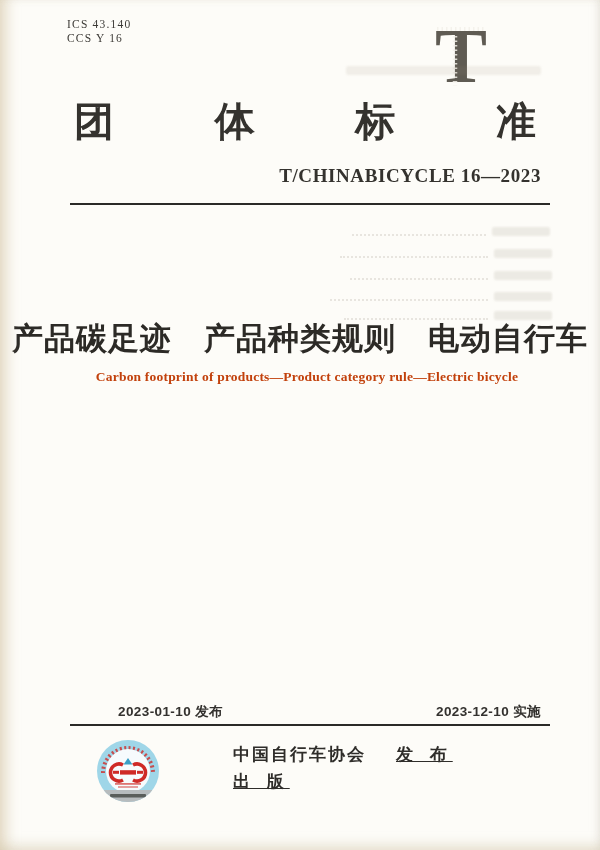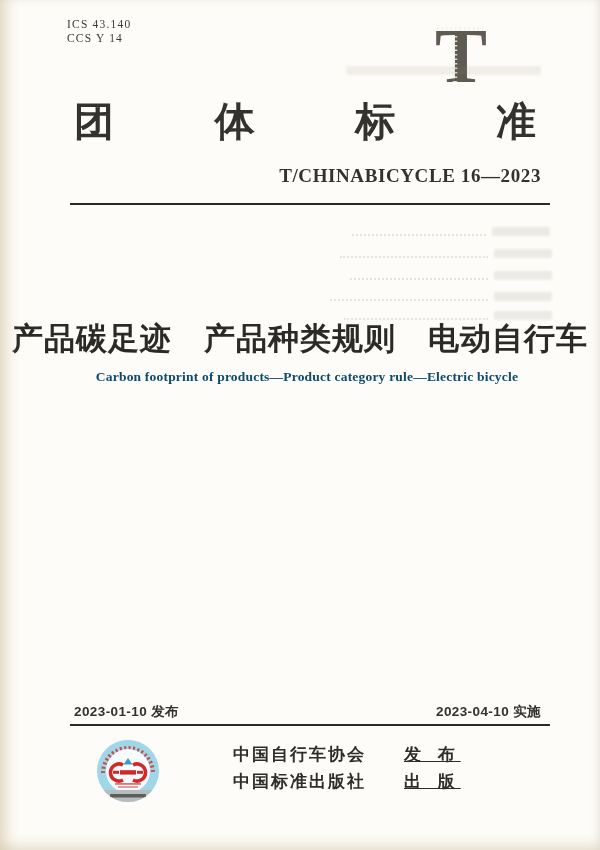--- a/index.html
+++ b/index.html
@@ -66,52 +66,52 @@
   }
 
   
   .title-cn{
     left:0;right:0;top:318px;text-align:center;
     font-size:31px;font-weight:bold;color:#2c2a26;
     letter-spacing:1px;
   }
   .title-en{
     left:0;right:0;top:369px;text-align:center;
-    font-size:13.5px;font-weight:bold;color:#0c4a6e;
+    font-size:13.5px;font-weight:bold;color:#c2410c;
     letter-spacing:.2px;
     margin-left:14px;
   }
 
   
   .date{font-family:"Liberation Sans","DejaVu Sans",sans-serif;
-    font-size:13.5px;font-weight:bold;color:#33312e;letter-spacing:.4px;top:703px;}
+    font-size:13.5px;font-weight:bold;color:#33312e;letter-spacing:.4px;top:703px;margin-left:44px;}
   .date-issued{left:74px;}
   .date-impl{right:59px;}
 
   
   .pub-line{
     font-family:"Liberation Sans","DejaVu Sans",sans-serif;
-    left:233px;display:flex;align-items:center;gap:38px;
+    left:233px;display:flex;align-items:center;gap:30px;
     font-size:17px;font-weight:bold;color:#2f2d2a;
   }
   .pub-org{letter-spacing:2px;}
   .pub-role{letter-spacing:6px;text-decoration:underline;}
   .pub-1{top:743px;}
   .pub-2{top:770px;}
 
   .seal{left:96px;top:739px;width:64px;height:64px;}
 </style>
 </head>
 <body>
 
 <div class="scan-edges"></div>
 
 <div class="abs ics-block">
   <div>ICS 43.140</div>
-  <div>CCS Y 14</div>
+  <div>CCS Y 16</div>
 </div>
 
 <svg class="abs t-logo" viewBox="0 0 56 72">
   <text x="28" y="62" text-anchor="middle" font-family="Liberation Serif, DejaVu Serif, serif" font-size="78" font-weight="bold" fill="#5f5b53">T</text>
   <line x1="4" y1="9" x2="52" y2="9" stroke="#f3f1ea" stroke-width="4" stroke-dasharray="1.5 3" opacity="0.85"></line>
   <line x1="22" y1="16" x2="22" y2="66" stroke="#f3f1ea" stroke-width="4.5" stroke-dasharray="1.5 3" opacity="0.85"></line>
 </svg>
 
 <div class="ghost">
   <div class="ghost-bar" style="left:346px;top:66px;width:195px;height:9px;"></div>
@@ -145,21 +145,21 @@
 </div>
 
 <div class="abs std-number">T/CHINABICYCLE 16—2023</div>
 
 <div class="abs rule rule-1"></div>
 
 <div class="abs title-cn">产品碳足迹　产品种类规则　电动自行车</div>
 <div class="abs title-en">Carbon footprint of products—Product category rule—Electric bicycle</div>
 
 <div class="abs date date-issued">2023-01-10 发布</div>
-<div class="abs date date-impl">2023-04-10 实施</div>
+<div class="abs date date-impl">2023-12-10 实施</div>
 
 <div class="abs rule rule-2"></div>
 
 <svg class="abs seal" viewBox="0 0 64 64">
   <defs>
     <clipPath id="sealClip">
         <circle cx="32" cy="32" r="31"></circle>
       </clipPath>
   </defs>
   <circle cx="32" cy="32" r="31" fill="#9fd6e8"></circle>
@@ -184,15 +184,14 @@
     <rect x="0" y="51" width="64" height="13" fill="#b7bcbe"></rect>
     <rect x="14" y="55" width="36" height="3.4" fill="#4a4d4a" opacity="0.85" rx="1"></rect>
   </g>
 </svg>
 
 <div class="abs pub-line pub-1">
   <span class="pub-org">中国自行车协会</span>
   <span class="pub-role">发 布</span>
 </div>
 <div class="abs pub-line pub-2">
-  <span class="pub-org">中国标准出版社</span>
   <span class="pub-role">出 版</span>
 </div>
 
 </body></html>

